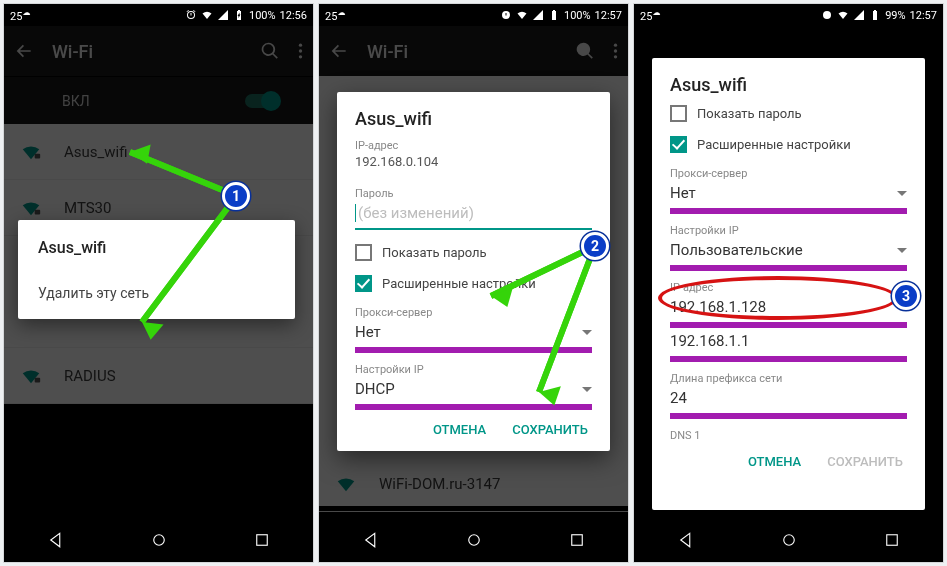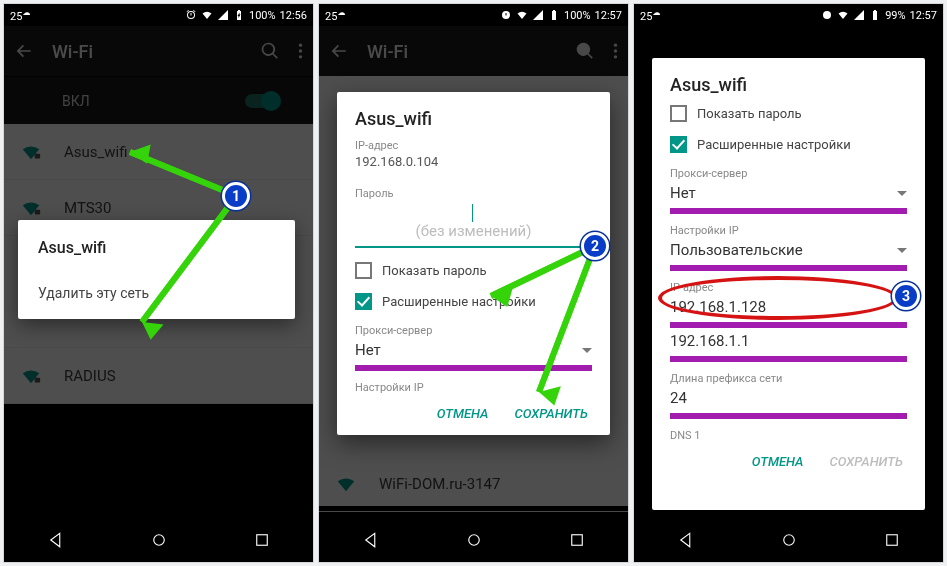--- a/index.html
+++ b/index.html
@@ -88,27 +88,27 @@
     z-index:5;
     padding: 16px 18px 6px 18px;
     font-size:13px; color:#444;
   }
   .d2 { top:88px; }
   .d3 { top:54px; bottom:52px; overflow:hidden;}
   .dialog .dtitle { font-size:18px; font-weight:500; color:#222; margin-bottom:10px; }
   .field-label { font-size:11px; color:#888; margin-top:10px; }
   .field-val { font-size:15px; color:#333; padding:4px 0 6px 0; border-bottom:6px solid #a21caf; display:flex; align-items:center;}
   .field-val.dropdown::after { content:''; margin-left:auto; border:5px solid transparent; border-top-color:#777; transform:translateY(3px);}
-  .placeholder { color:#bdbdbd;flex-direction:column;}
+  .placeholder { color:#bdbdbd;}
   .underline-teal { border-bottom:2px solid #009688; }
   .chk-row { display:flex; align-items:center; gap:10px; margin:14px 0;}
   .chk { width:17px; height:17px; border:2px solid #777; flex-shrink:0; position:relative;}
   .chk.checked { background:#009688; border-color:#009688;}
   .chk.checked::after { content:''; position:absolute; left:3px; top:-1px; width:5px; height:10px; border:solid #fff; border-width:0 2.5px 2.5px 0; transform:rotate(42deg);}
-  .dlg-actions { display:flex; justify-content:flex-end; gap:26px; padding:12px 4px 8px 4px; font-weight:500; font-size:13px;font-style:italic;}
+  .dlg-actions { display:flex; justify-content:flex-end; gap:26px; padding:12px 4px 8px 4px; font-weight:500; font-size:13px;}
   .btn-cancel { color:#009688; }
   .btn-save { color:#009688; }
   .btn-save.disabled { color:#bdbdbd; }
   
   .badge {
     position:absolute; width:28px; height:28px; border-radius:50%;
     background:#0a3dc7; border:3px solid #fff; box-shadow:0 0 0 1.5px #083099;
     color:#fff; font-weight:700; display:flex; align-items:center; justify-content:center;
     font-size:14px; z-index:20;
   }
@@ -277,20 +277,21 @@
       <div class="chk"></div>
       <span>Показать пароль</span>
     </div>
     <div class="chk-row">
       <div class="chk checked"></div>
       <span>Расширенные настройки</span>
     </div>
     <div class="field-label">Прокси-сервер</div>
     <div class="field-val dropdown">Нет</div>
     <div class="field-label">Настройки IP</div>
+    <div class="field-val dropdown">DHCP</div>
     <div class="dlg-actions">
       <span class="btn-cancel">ОТМЕНА</span>
       <span class="btn-save">СОХРАНИТЬ</span>
     </div>
   </div>
 
   <svg class="arrow" style="left:0;top:0;width:312px;height:560px">
     <line class="outline" x1="272" y1="244" x2="172" y2="292"></line>
     <line x1="272" y1="244" x2="172" y2="292"></line>
     <polygon points="172,292 192,280 190,300" transform="rotate(10 172 292)"></polygon>

